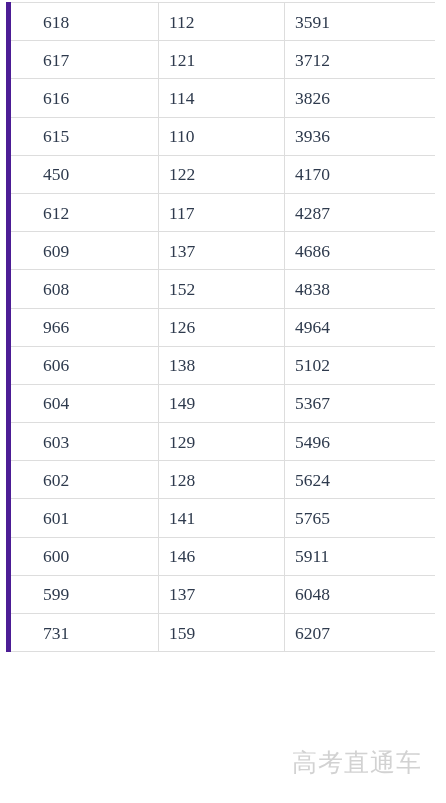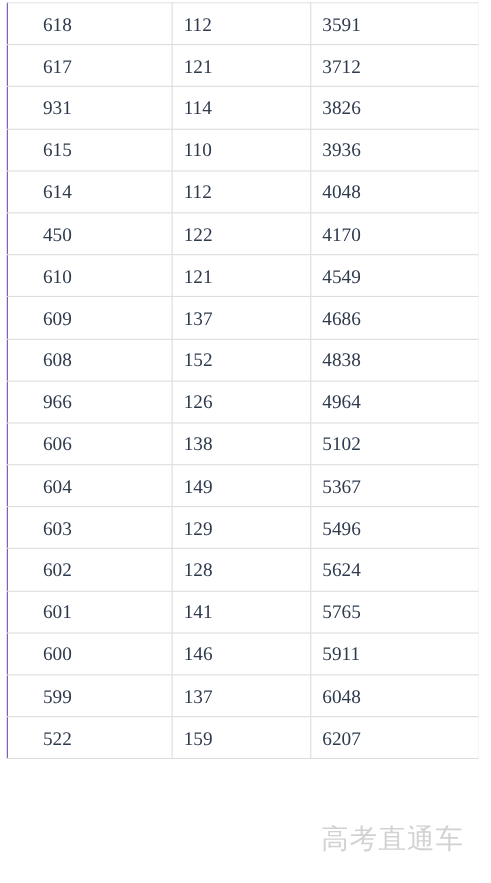--- a/index.html
+++ b/index.html
@@ -41,21 +41,21 @@
     border-right: 1px solid #dddddd;
     padding: 0 0 0 10px;
     font-size: 17.5px;
     line-height: 36px;
     color: #2e3a4d;
     vertical-align: middle;
     white-space: nowrap;
     overflow: hidden;
   }
   table.score-table td.col-first {
-    border-left: 1px solid #4c1d95;
+    border-left: 5px solid #4c1d95;
     padding-left: 32px;
   }
 
   #watermark {
     position: absolute;
     left: 292px;
     top: 748px;
     font-family: "DejaVu Sans", sans-serif;
     font-size: 25px;
     line-height: 30px;
@@ -81,43 +81,38 @@
           <td class="col-first">618</td>
           <td>112</td>
           <td>3591</td>
         </tr>
         <tr>
           <td class="col-first">617</td>
           <td>121</td>
           <td>3712</td>
         </tr>
         <tr>
-          <td class="col-first">931</td>
+          <td class="col-first">616</td>
           <td>114</td>
           <td>3826</td>
         </tr>
         <tr>
           <td class="col-first">615</td>
           <td>110</td>
           <td>3936</td>
         </tr>
         <tr>
-          <td class="col-first">614</td>
-          <td>112</td>
-          <td>4048</td>
-        </tr>
-        <tr>
           <td class="col-first">450</td>
           <td>122</td>
           <td>4170</td>
         </tr>
         <tr>
-          <td class="col-first">610</td>
-          <td>121</td>
-          <td>4549</td>
+          <td class="col-first">612</td>
+          <td>117</td>
+          <td>4287</td>
         </tr>
         <tr>
           <td class="col-first">609</td>
           <td>137</td>
           <td>4686</td>
         </tr>
         <tr>
           <td class="col-first">608</td>
           <td>152</td>
           <td>4838</td>
@@ -156,21 +151,21 @@
           <td class="col-first">600</td>
           <td>146</td>
           <td>5911</td>
         </tr>
         <tr>
           <td class="col-first">599</td>
           <td>137</td>
           <td>6048</td>
         </tr>
         <tr>
-          <td class="col-first">522</td>
+          <td class="col-first">731</td>
           <td>159</td>
           <td>6207</td>
         </tr>
       </tbody>
   </table>
 </div>
 
 <div id="watermark">高考直通车</div>
 
 </body></html>

